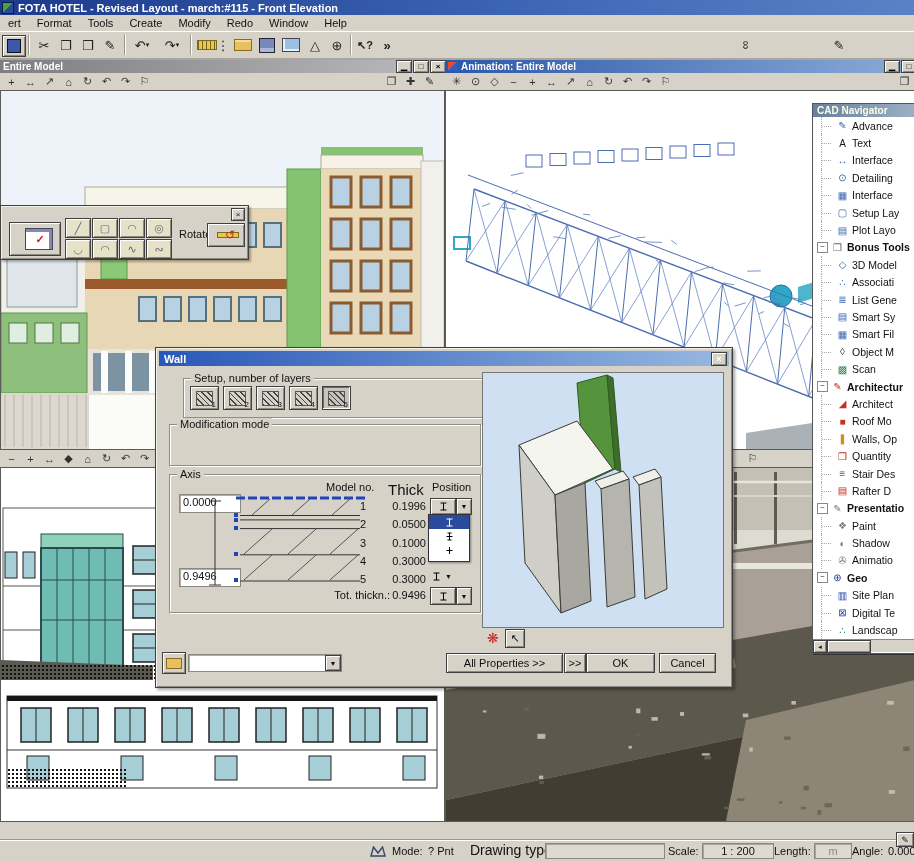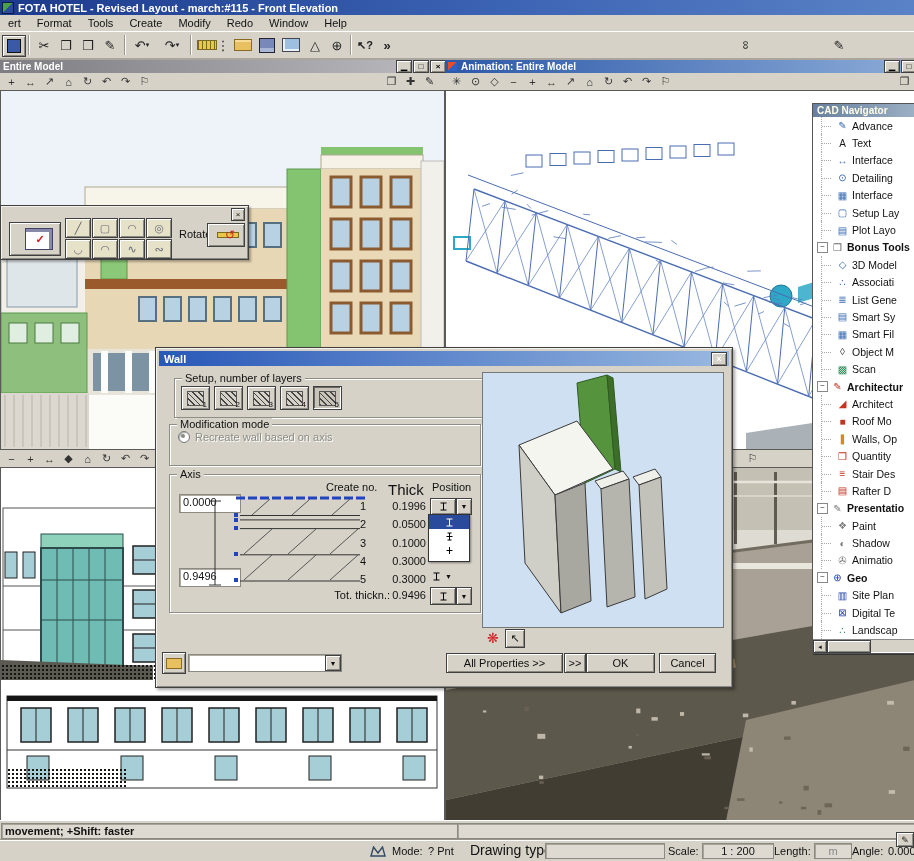--- a/index.html
+++ b/index.html
@@ -733,21 +733,21 @@
       <span class="btn" style="width:42px;height:11px"></span>
     </div>
   </div>
 
   <div class="abs dlg" style="left:155px;top:347px;width:576px;height:339px;z-index:10">
     <div class="dlgtitle">
       <span>Wall</span>
       <span class="btn" style="margin-left:auto;margin-right:2px;width:14px;height:12px;font-size:9px">×</span>
     </div>
 
-    <div class="abs grp" style="left:18px;top:30px;width:310px;height:38px">
+    <div class="abs grp" style="left:27px;top:30px;width:310px;height:38px">
       <span class="glbl">Setup, number of layers</span>
       <div id="setupBtns" style="display:flex;gap:4px;padding:7px 0 0 6px">
           <div class="btn" style="width: 27px; height: 22px; position: relative;">
             <span class="hatchsw" style="width: 15px; height: 13px; border: 1px solid rgb(85, 85, 85);"></span>
             <span style="position: absolute; right: 2px; bottom: 0px; font-size: 8px;">1</span>
           </div>
           <div class="btn" style="width: 27px; height: 22px; position: relative;">
             <span class="hatchsw" style="width: 15px; height: 13px; border: 1px solid rgb(85, 85, 85);"></span>
             <span style="position: absolute; right: 2px; bottom: 0px; font-size: 8px;">2</span>
           </div>
@@ -761,24 +761,20 @@
           </div>
           <div class="btn pressed" style="width: 27px; height: 22px; position: relative;">
             <span class="hatchsw" style="width: 15px; height: 13px; border: 1px solid rgb(85, 85, 85);"></span>
             <span style="position: absolute; right: 2px; bottom: 0px; font-size: 8px;">5</span>
           </div>
         </div>
     </div>
 
     <div class="abs grp" style="left:13px;top:76px;width:310px;height:40px">
       <span class="glbl">Modification mode</span>
-      <div style="display:flex;align-items:center;gap:5px;padding:6px 0 0 8px">
-        <span class="radio sel"></span>
-        <span class="dis" style="font-size:11px">Recreate wall based on axis</span>
-      </div>
     </div>
 
     <div class="abs grp" style="left:13px;top:126px;width:310px;height:137px">
       <span class="glbl">Axis</span>
     </div>
     <div class="abs fld" style="left:23px;top:146px;width:54px;height:15px;padding:1px 3px">0.0000</div>
     <div class="abs fld" style="left:23px;top:220px;width:54px;height:15px;padding:1px 3px">0.9496</div>
     <svg class="abs" style="left:52px;top:150px" width="14" height="90">
       <line x1="7" y1="3" x2="7" y2="87" stroke="#333"></line>
       <line x1="1" y1="3" x2="13" y2="3" stroke="#333"></line>
@@ -805,21 +801,21 @@
           <line x1="100" y1="91" x2="128" y2="66"></line>
       </g>
       <g fill="#2244bb">
         <rect x="4" y="24" width="4" height="4"></rect>
           <rect x="4" y="29" width="4" height="4"></rect>
         <rect x="4" y="37" width="4" height="4"></rect>
           <rect x="4" y="63" width="4" height="4"></rect>
         <rect x="4" y="89" width="4" height="4"></rect>
       </g>
     </svg>
-    <span class="abs" style="left:170px;top:133px;font-size:11px">Create no.</span>
+    <span class="abs" style="left:170px;top:133px;font-size:11px">Model no.</span>
     <span class="abs" style="left:232px;top:133px;font-size:15px">Thick</span>
     <span class="abs" style="left:276px;top:133px;font-size:11px">Position</span>
     <div id="layerRows"></div>
     <span class="abs lrowtxt" style="left:150px;top:241px;width:84px">Tot. thickn.:</span>
     <span class="abs lrowtxt" style="left:218px;top:241px;width:52px">0.9496</span>
     <div class="abs" style="left:274px;top:239px;display:flex">
       <span class="posbtn" style="width:24px;height:16px">
           <svg width="9" height="9">
             <path d="M1.5 1 h6 M4.5 1 v7 M1.5 8 h6" stroke="#000" fill="none"></path>
           </svg>
@@ -894,24 +890,20 @@
       <span class="abs lrowtxt" style="left: 180px; top: 225px; width: 30px;">5</span>
       <span class="abs lrowtxt" style="left: 215px; top: 225px; width: 55px;">0.3000</span>
       <div class="abs" style="left: 276px; top: 224px; display: flex; align-items: center; gap: 4px;">
         <svg width="9" height="9">
           <path d="M1.5 1 h6 M4.5 1 v7 M1.5 8 h6" stroke="#000" fill="none"></path>
         </svg>
         <span style="font-size:7px">▼</span>
       </div>
     </div>
 
-  <div class="abs" style="left:0;top:820px;width:914px;height:19px;background:#d6d2c8;border-top:1px solid #fff">
-    <div class="abs statusfld" style="left:1px;top:2px;width:452px;height:14px;font-weight:bold">movement; +Shift: faster</div>
-    <div class="abs statusfld" style="left:457px;top:2px;width:455px;height:14px"></div>
-  </div>
   <div class="abs" style="left:0;top:839px;width:914px;height:22px;background:#d6d2c8;border-top:1px solid #9a968c;box-shadow:inset 0 1px 0 #fff">
     <svg class="abs" style="left:370px;top:6px" width="16" height="11">
       <path d="M1 10 L3.5 1 L8 7 L12.5 1 L15 10 Z" fill="none" stroke="#334a66" stroke-width="1.4"></path>
     </svg>
     <span class="abs" style="left:392px;top:5px;font-size:11px">Mode:</span>
     <span class="abs" style="left:428px;top:5px;font-size:11px">? Pnt</span>
     <span class="abs" style="left:470px;top:2px;font-size:14px">Drawing type:</span>
     <div class="abs statusfld" style="left:545px;top:3px;width:112px;height:14px"></div>
     <span class="abs" style="left:668px;top:5px;font-size:11px">Scale:</span>
     <div class="abs statusfld" style="left:702px;top:3px;width:64px;height:14px;justify-content:center">1 : 200</div>

